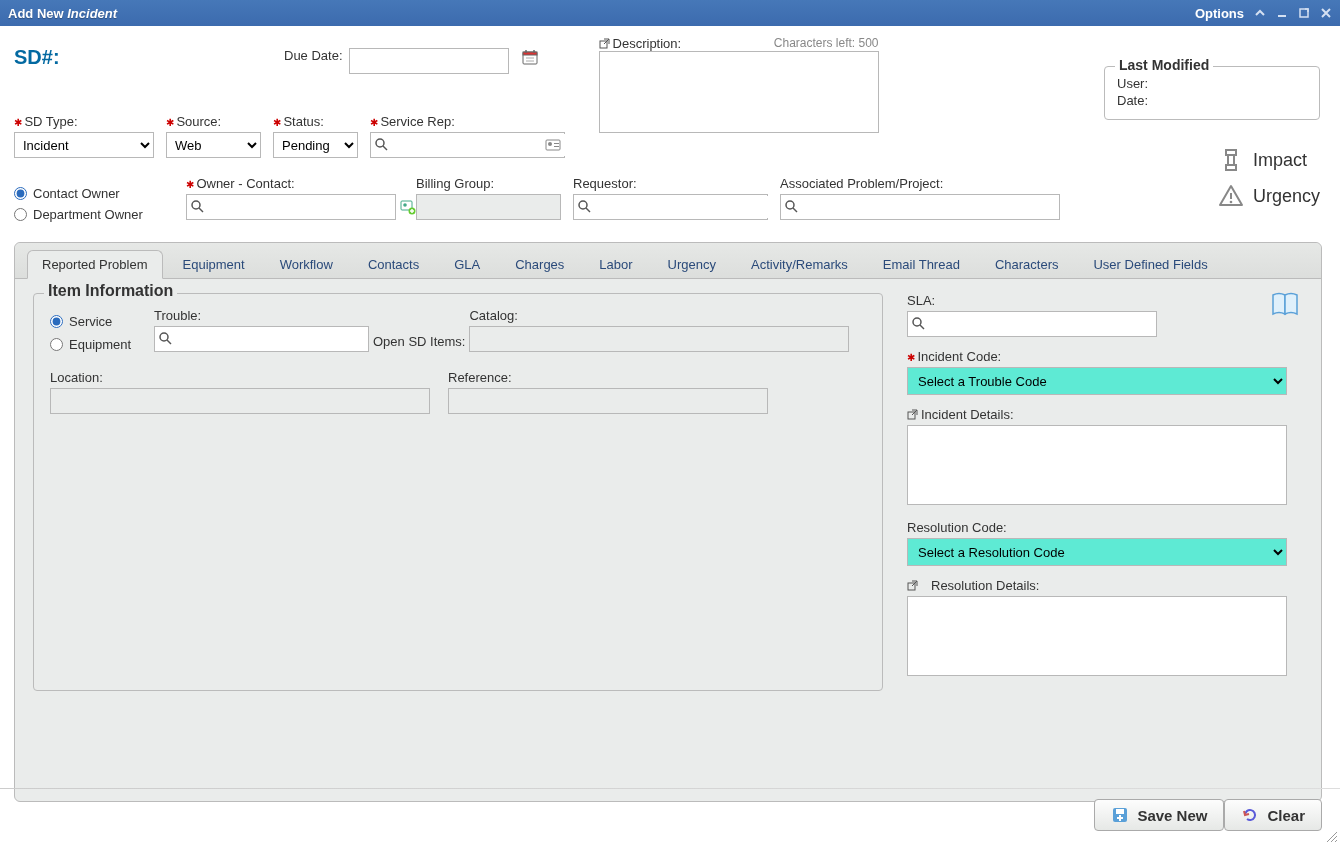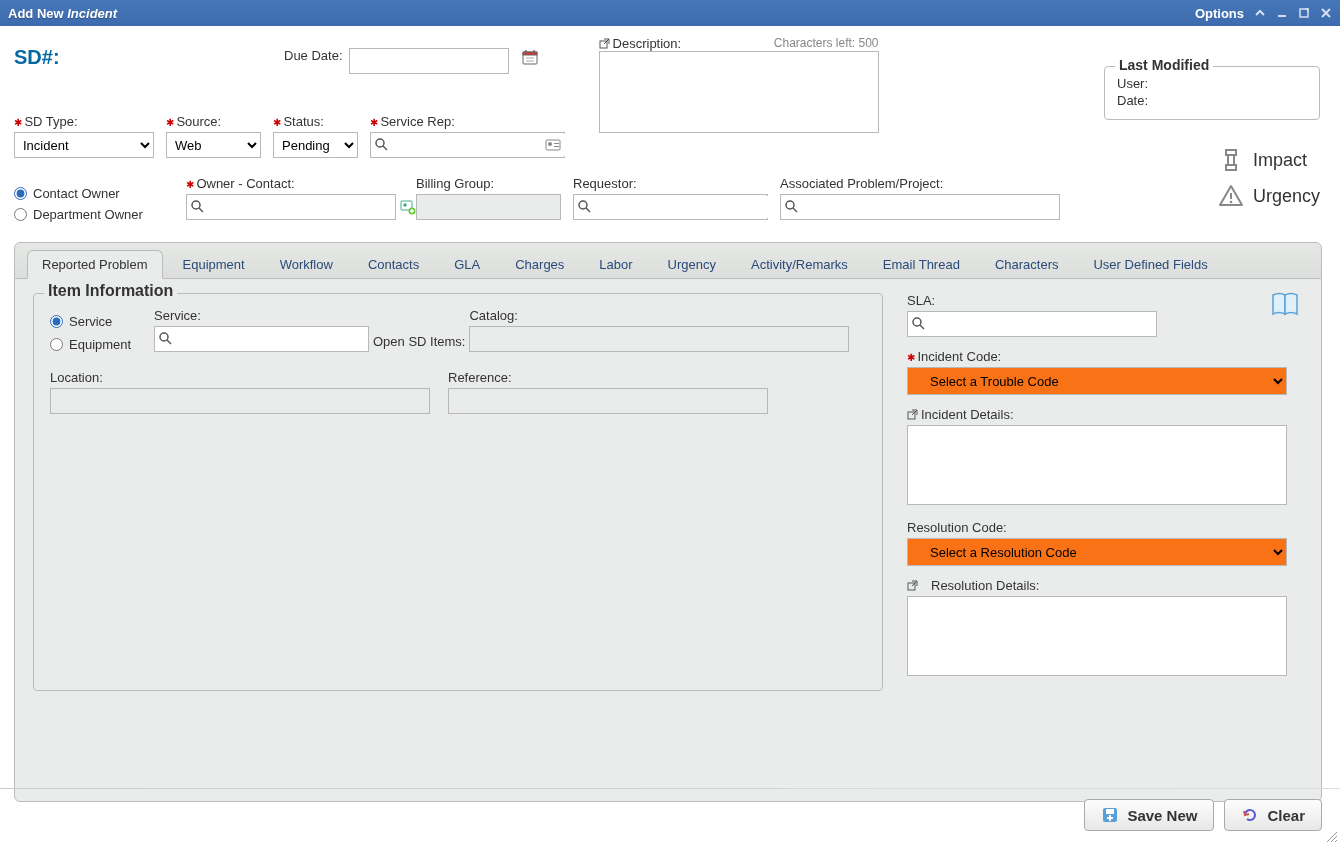--- a/index.html
+++ b/index.html
@@ -175,40 +175,39 @@
   .item-info .legend {
     position: absolute;
     top: -12px; left: 10px;
     background: #eaeceb;
     padding: 0 4px;
     font-weight: bold;
     font-size: 16px;
   }
   .right-col { flex: 1; }
   .right-col .fg { margin-bottom: 12px;}
-  .right-col select { width: 380px; height: 28px; border:1px solid #b8b8b8; background:#f97316; font-size:13px; padding:0 18px;}
+  .right-col select { width: 380px; height: 28px; border:1px solid #b8b8b8; background:#5eead4; font-size:13px; padding:0 6px;}
   .right-col textarea { width: 380px; height: 80px; border:1px solid #b8b8b8; resize:none; font-family:inherit; font-size:13px; padding:4px;}
   .right-col .lookup { width: 250px;}
   .book-icon { position:absolute; right:40px; top: 265px; cursor:pointer; width:30px; height:28px;}
   .book-icon svg{ width:30px; height:26px;}
 
   
   .footer-divider {
     position:absolute;
     left:0; right:0;
     bottom: 56px;
     height: 1px;
     background: linear-gradient(to right, #ccc, #ddd);
   }
   .footer-buttons {
     position:absolute;
     right: 18px;
     bottom: 14px;
     display: flex;
-    gap: 10px;
   }
   .btn {
     display: flex;
     align-items: center;
     gap: 8px;
     background: linear-gradient(to bottom, #fdfdfd, #e6e8e6);
     border: 1px solid #aaa;
     border-radius: 4px;
     padding: 6px 16px;
     font-size: 15px;
@@ -463,21 +462,21 @@
             <label class="radio-row">
               <input type="radio" name="item" checked="" style="">
               <span>Service</span>
             </label>
             <label class="radio-row">
               <input type="radio" name="item" style="">
               <span>Equipment</span>
             </label>
           </div>
           <div class="field-group">
-            <span class="lbl">Service:</span>
+            <span class="lbl">Trouble:</span>
             <div class="lookup" style="width:215px">
               <span class="mag">
                   <svg viewBox="0 0 13 13">
                     <circle cx="5" cy="5" r="4" fill="none" stroke="#555" stroke-width="1.5"></circle>
                     <line x1="8" y1="8" x2="12" y2="12" stroke="#555" stroke-width="1.5"></line>
                   </svg>
                 </span>
               <input type="text" style="">
             </div>
           </div>

